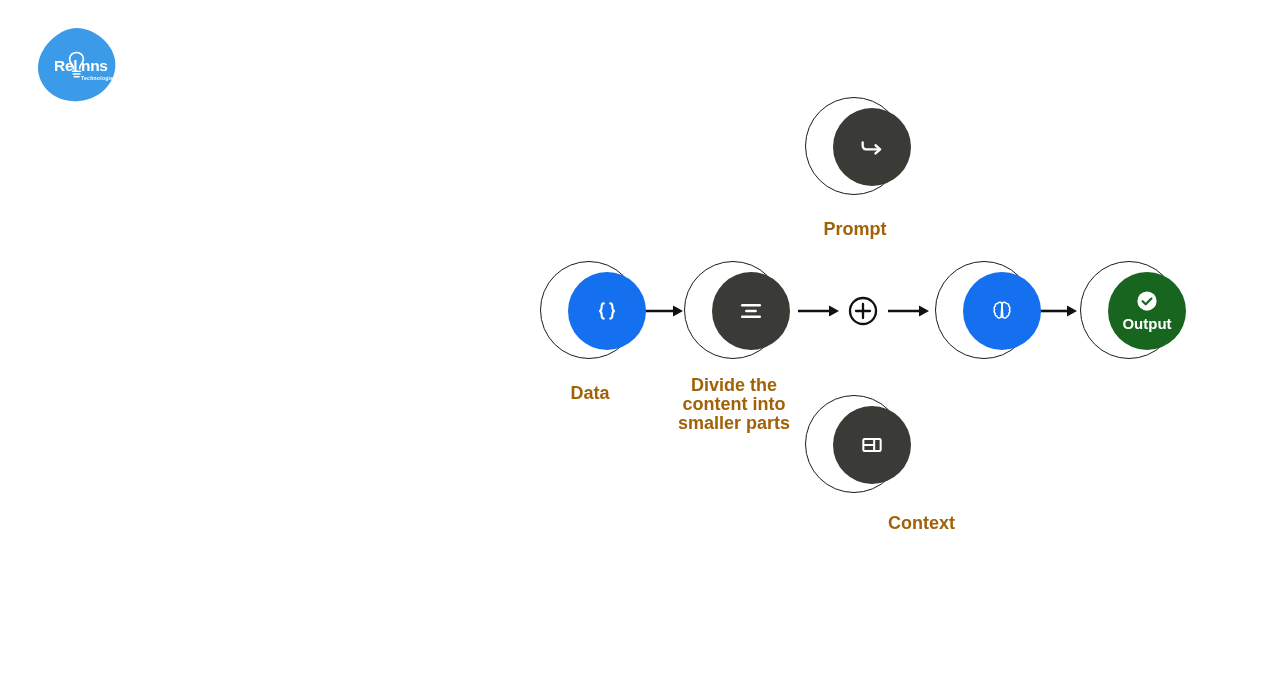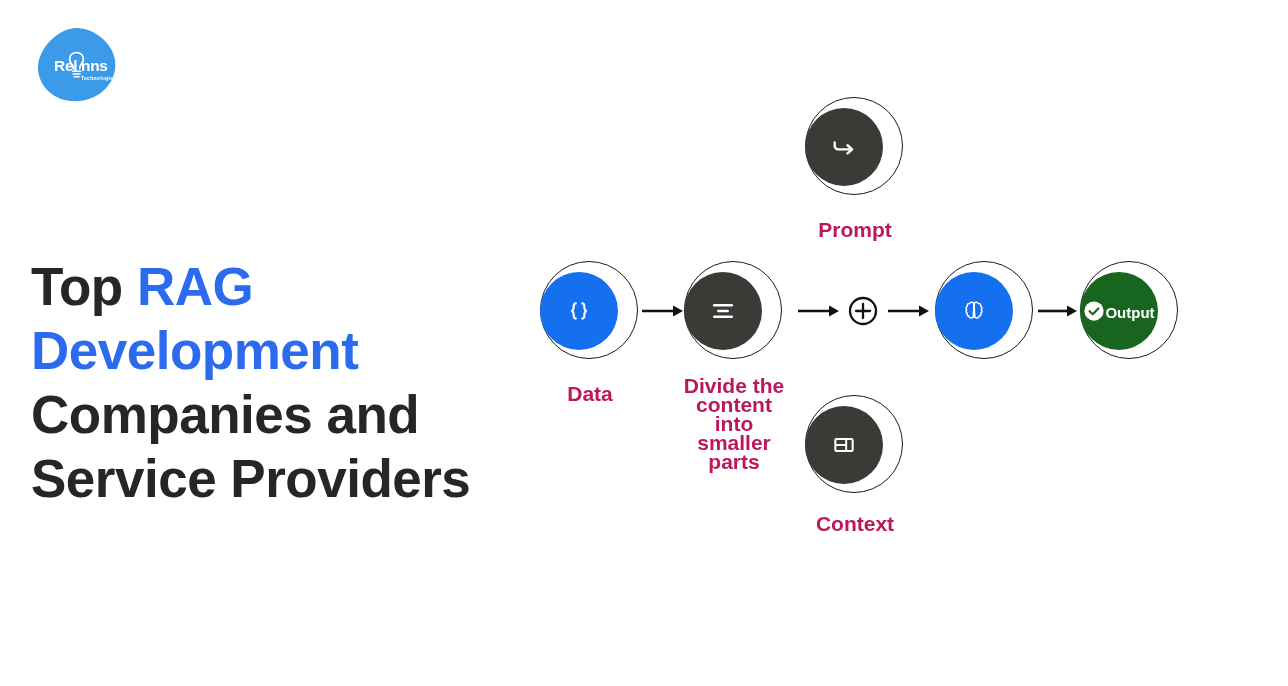--- a/index.html
+++ b/index.html
@@ -63,27 +63,27 @@
     left: 0;
     top: 0;
     width: 98px;
     height: 98px;
     border: 1.4px solid #1b1b1b;
     border-radius: 50%;
     box-sizing: border-box;
   }
   .node .disc {
     position: absolute;
-    left: 0;
+    left: 28px;
     top: 11px;
     width: 78px;
     height: 78px;
     border-radius: 50%;
     display: flex;
-    flex-direction: row;
+    flex-direction: column;
     align-items: center;
     justify-content: center;
   }
   .disc.blue  { background: #1570EF; }
   .disc.dark  { background: #3A3A37; }
   .disc.green { background: #18651F; }
 
   .glyph {
     display: block;
     line-height: 0;
@@ -94,22 +94,22 @@
     font-size: 15px;
     font-weight: 600;
     line-height: 16px;
     margin-top: 4px;
   }
 
   .node-label {
     position: absolute;
     transform: translateX(-50%);
     text-align: center;
-    color: #be185d;
-    font-size: 21px;
+    color: #a16207;
+    font-size: 18px;
     font-weight: 700;
     line-height: 19px;
     white-space: pre-line;
   }
 
   
   #plus-junction {
     position: absolute;
     transform: translate(-50%, -50%);
     width: 30px;
@@ -139,21 +139,20 @@
         <line x1="36.6" y1="45.2" x2="44.6" y2="45.2"></line>
         <line x1="37.2" y1="48.0" x2="44.0" y2="48.0"></line>
         <line x1="38.2" y1="50.8" x2="43.0" y2="50.8"></line>
       </g>
       <text x="18" y="45" font-family="'Liberation Sans', sans-serif" font-size="15.5" font-weight="700" fill="#ffffff" letter-spacing="-0.3">Rel</text>
       <text x="45" y="45" font-family="'Liberation Sans', sans-serif" font-size="15.5" font-weight="700" fill="#ffffff" letter-spacing="-0.3">nns</text>
       <text x="45" y="54" font-family="'Liberation Sans', sans-serif" font-size="5" font-weight="600" fill="#ffffff" letter-spacing="0.3">Technologies</text>
     </svg>
   </div>
 
-  <h1 id="headline"><span>Top </span><span class="accent">RAG Development</span><span> Companies and Service Providers</span></h1>
 
   <div id="diagram">
 
     <div class="arrow" style="left:642px; top:311px; width:42px;">
       <svg width="42" height="16" viewBox="0 0 42 16">
         <line x1="0" y1="8" x2="33" y2="8" stroke="#111" stroke-width="2.6"></line>
         <path d="M31 2.5 L41 8 L31 13.5 Z" fill="#111"></path>
       </svg>
     </div>
     <div class="arrow" style="left:798px; top:311px; width:42px;">
@@ -256,16 +255,16 @@
       <div class="disc dark">
         <span class="glyph">
           <svg width="26" height="26" viewBox="0 0 24 24" fill="none" stroke="#ffffff" stroke-width="1.9" stroke-linejoin="round">
             <rect x="4" y="6.5" width="16" height="11" rx="1.2"></rect>
             <line x1="14" y1="6.5" x2="14" y2="17.5"></line>
             <line x1="4" y1="12" x2="14" y2="12"></line>
           </svg>
         </span>
       </div>
     </div>
-    <div class="node-label" style="left:855px; top:514px; width:200px;">Context</div>
+    <div class="node-label" style="left:855px; top:514px; width:200px;text-align:right;">Context</div>
 
   </div>
 </div>
 
 </body></html>

